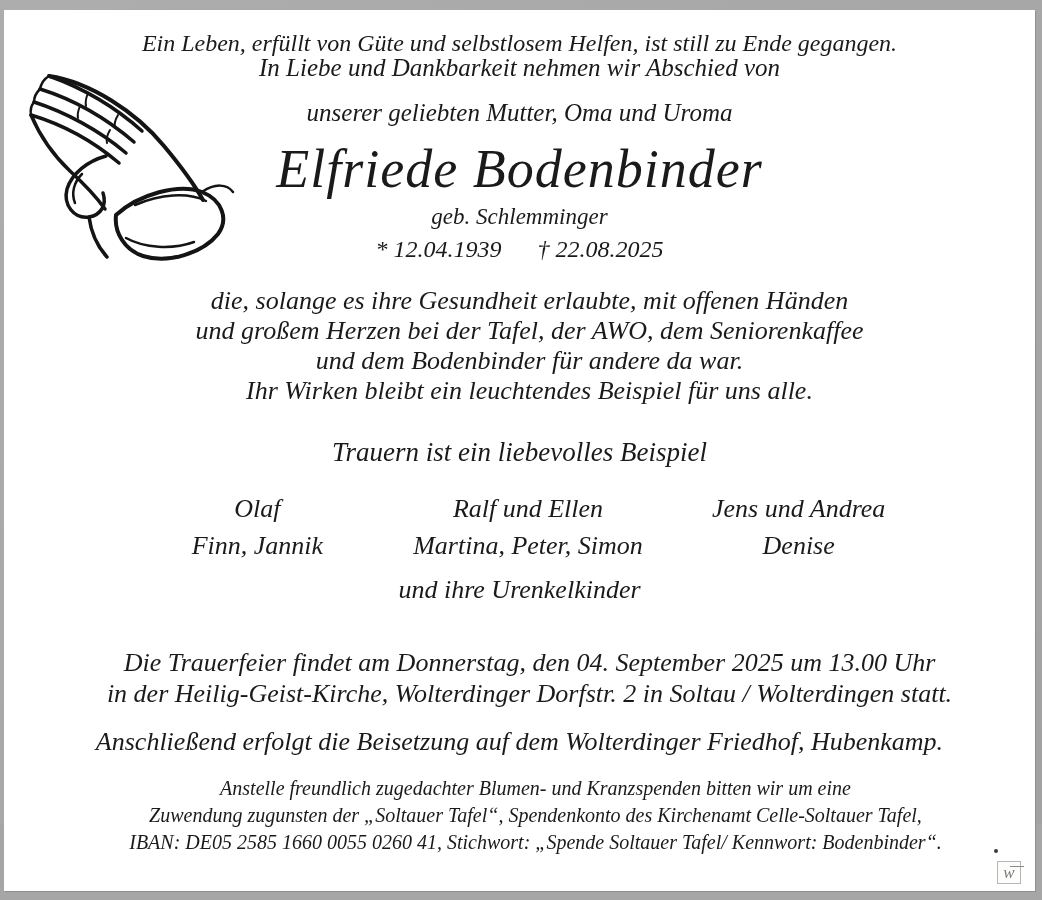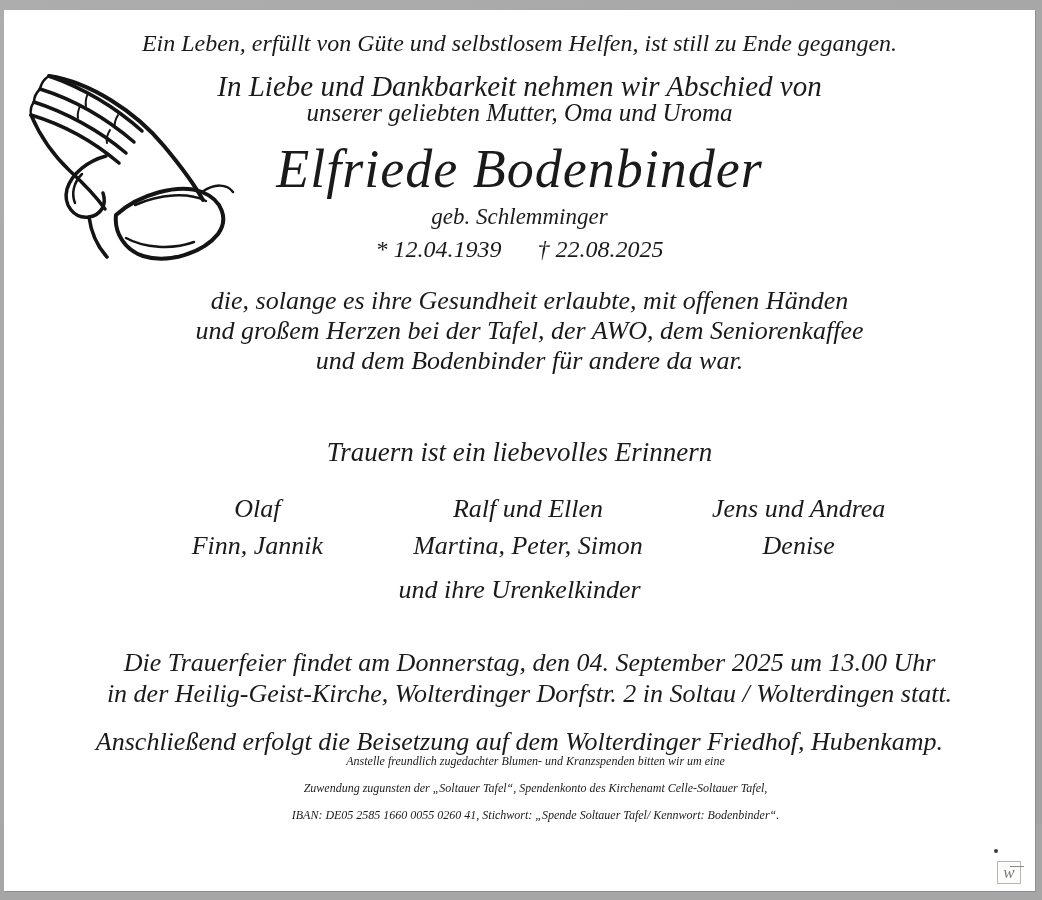--- a/index.html
+++ b/index.html
@@ -29,21 +29,21 @@
     box-shadow: 1px 1px 0 #8e8e8e;
   }
   .line {
     position: absolute;
     left: 0;
     right: 0;
     text-align: center;
     white-space: nowrap;
   }
   .opening      { top: 20px;  font-size: 24px; }
-  .intro-1      { top: 60px;  font-size: 29px; font-family: Liberation Serif, serif; }
+  .intro-1      { top: 44px;  font-size: 25px; font-family: Liberation Serif, serif; }
   .intro-2      { top: 89px;  font-size: 25px; }
   .deceased     { top: 128px; font-size: 54px; letter-spacing: 1px; }
   .maiden       { top: 194px; font-size: 23px; }
   .dates        { top: 226px; font-size: 24px; }
   .dates .death { margin-left: 30px; }
   .tribute      { top: 276px; font-size: 26px; line-height: 30px; }
   .mourning     { top: 427px; font-size: 27px; }
   .family {
     position: absolute;
     top: 480px;
@@ -54,21 +54,21 @@
   .family-col {
     flex: 1 1 0;
     text-align: center;
     font-size: 26px;
     line-height: 37px;
     white-space: nowrap;
   }
   .urenkel      { top: 565px; font-size: 26px; font-family: Liberation Serif, serif; }
   .service      { top: 637px; font-size: 26px; line-height: 31px; }
   .burial       { top: 717px; font-size: 26px; }
-  .donation     { top: 738px; font-size: 12px; line-height: 27px; padding-left: 12px; }
+  .donation     { top: 765px; font-size: 20px; line-height: 27px; padding-left: 12px; }
   .tribute div, .service div, .donation div { white-space: nowrap; margin-left: 20px; }
 
   .hands {
     position: absolute;
     left: 18px;
     top: 52px;
     width: 215px;
     height: 205px;
   }
   .hands svg { width: 100%; height: 100%; }
@@ -149,23 +149,24 @@
 
     <div class="line dates">
       <span>* 12.04.1939</span>
       <span class="death">† 22.08.2025</span>
     </div>
 
     <div class="line tribute">
       <div>die, solange es ihre Gesundheit erlaubte, mit offenen Händen</div>
       <div>und großem Herzen bei der Tafel, der AWO, dem Seniorenkaffee</div>
       <div>und dem Bodenbinder für andere da war.</div>
-    </div>
-
-    <div class="line mourning">Trauern ist ein liebevolles Erinnern</div>
+      <div>Ihr Wirken bleibt ein leuchtendes Beispiel für uns alle.</div>
+    </div>
+
+    <div class="line mourning">Trauern ist ein liebevolles Beispiel</div>
 
     <div class="family">
       <div class="family-col">
         <div>Olaf</div>
         <div>Finn, Jannik</div>
       </div>
       <div class="family-col">
         <div>Ralf und Ellen</div>
         <div>Martina, Peter, Simon</div>
       </div>

